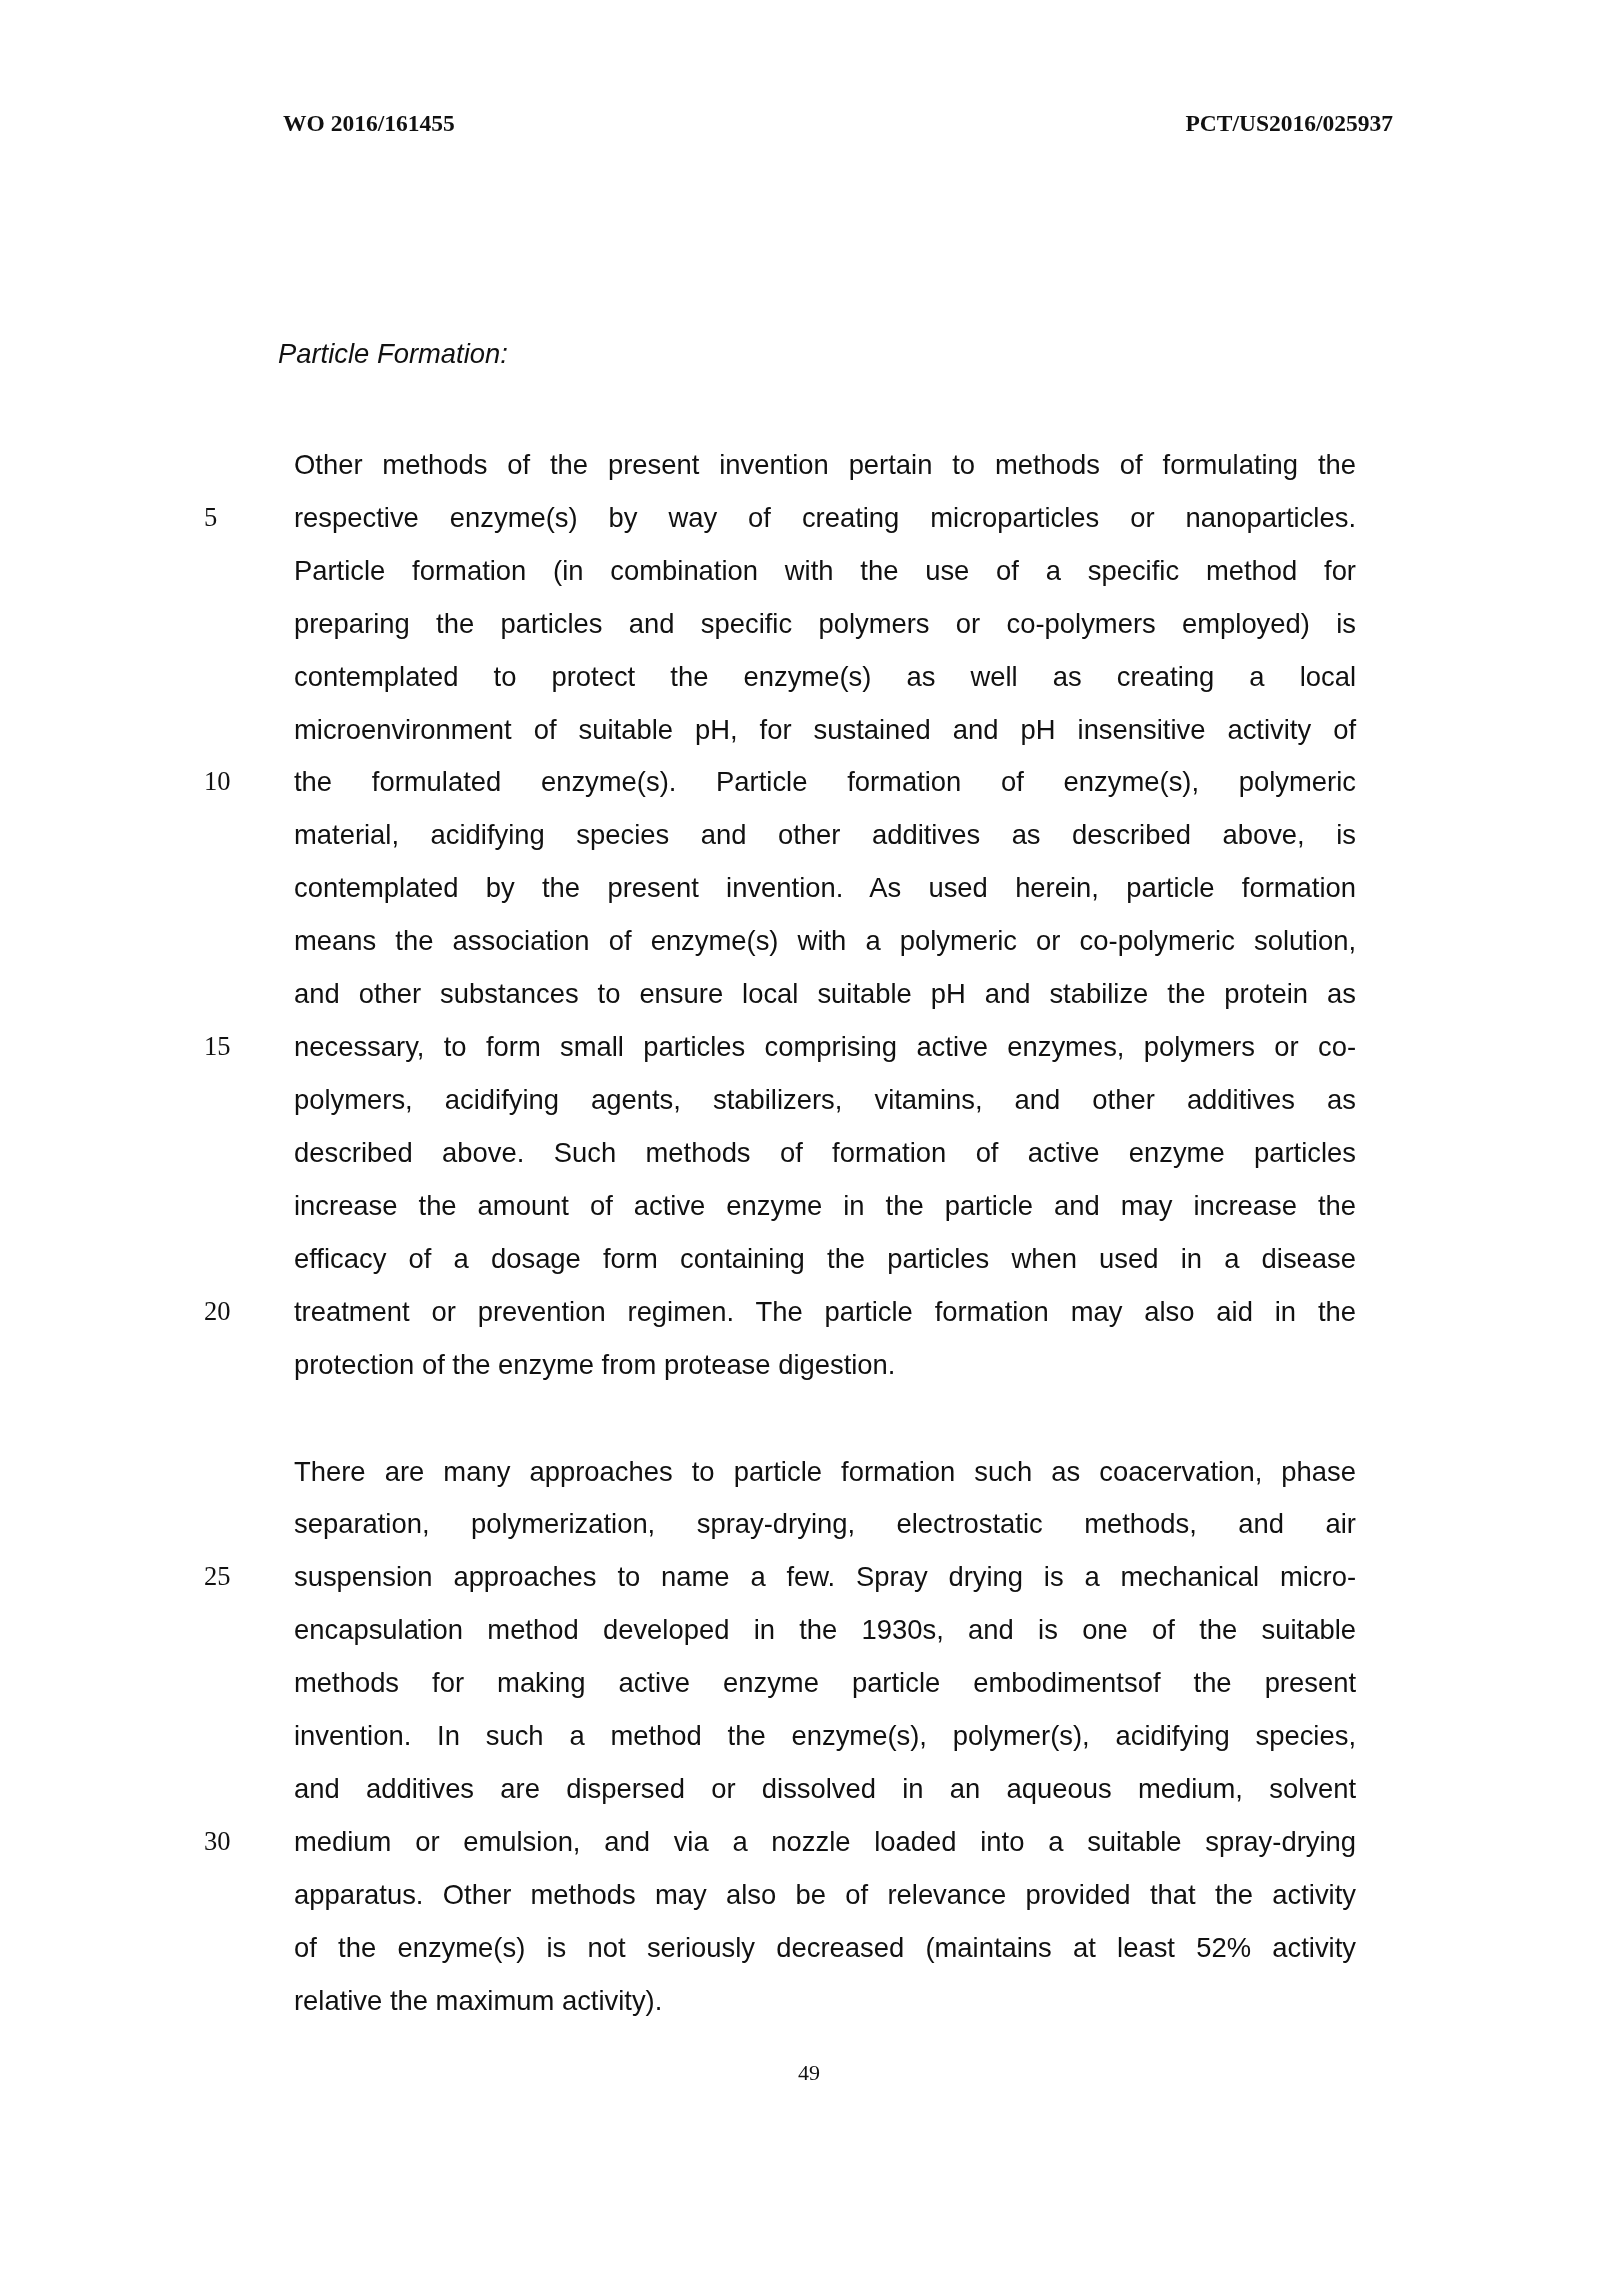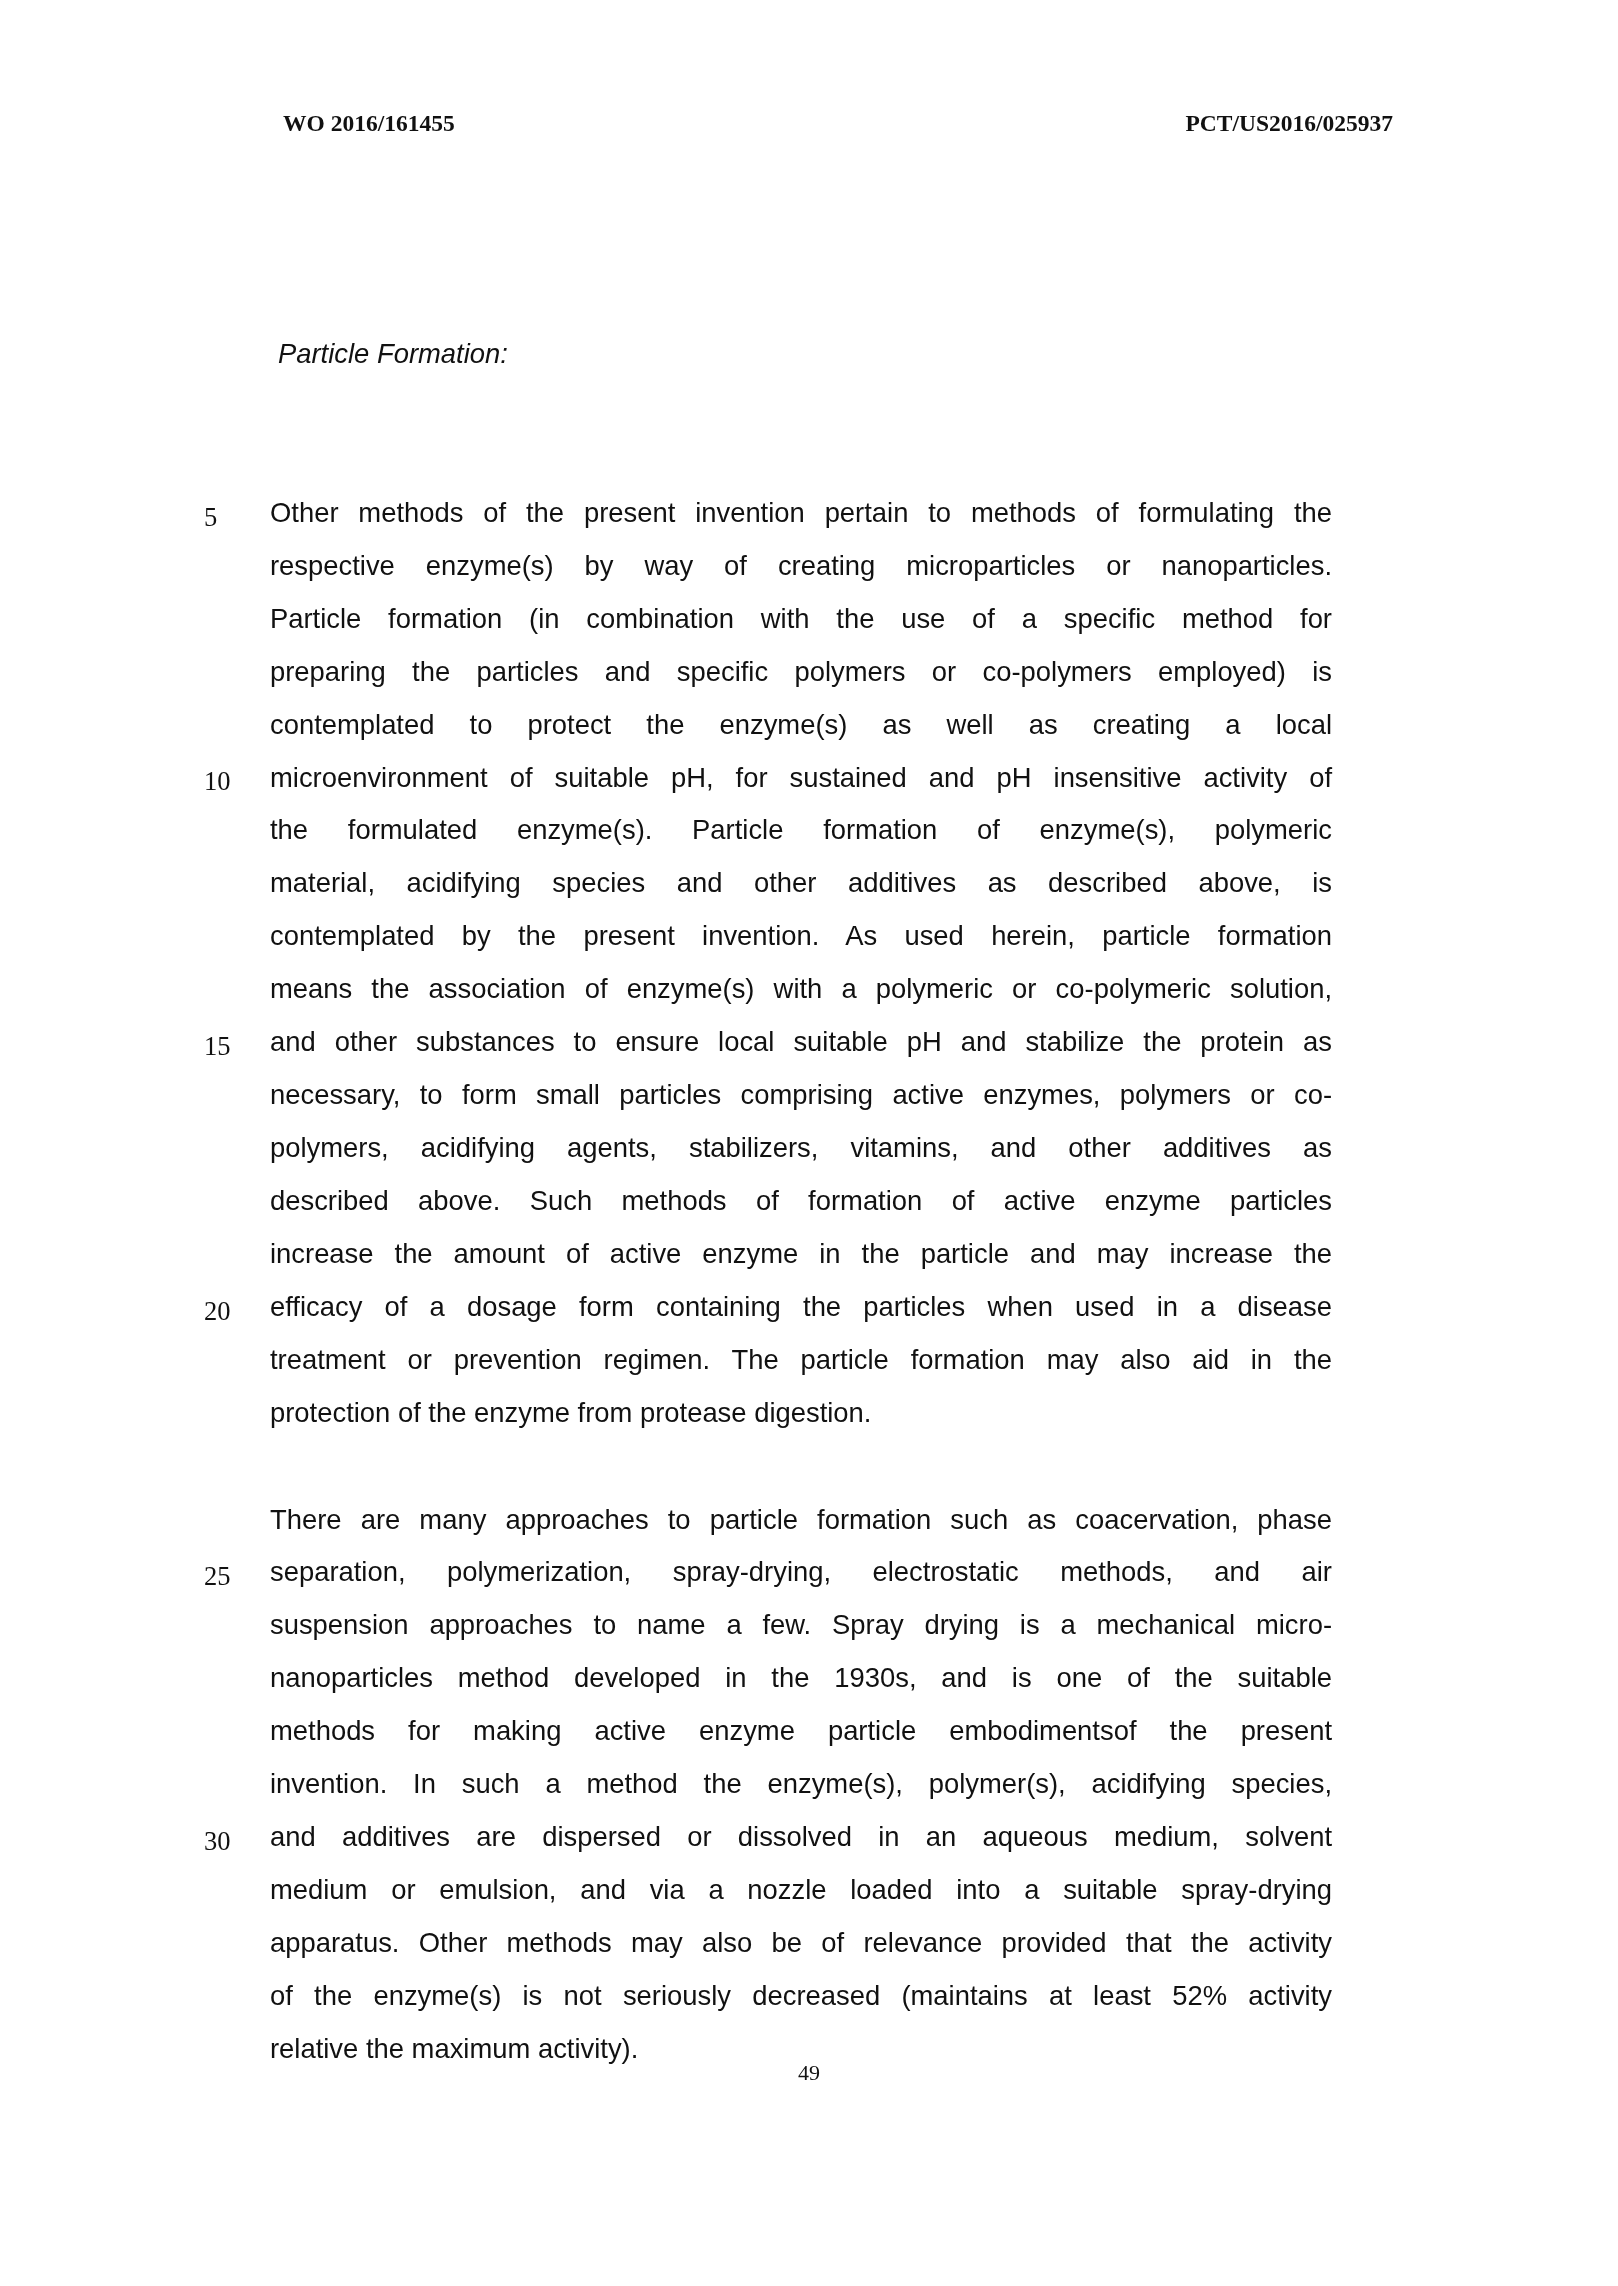--- a/index.html
+++ b/index.html
@@ -1,21 +1,21 @@
 <!DOCTYPE html>
 <html><head>
 <meta charset="utf-8">
 <style>
   html, body { margin:0; padding:0; background:#ffffff; }
   body { width:1618px; height:2287px; position:relative; overflow:hidden; color:#111; }
   .hdr { position:absolute; top:110px; font-family:"Liberation Serif", serif; font-weight:bold; font-size:23.5px; letter-spacing:0px; }
   #hdr-left { left:237px;margin-left:46px; }
   #hdr-right { right:225px; }
   .heading { position:absolute; left:278px; top:338px; font-family:"Liberation Sans", sans-serif; font-style:italic; font-size:27.4px;text-align:center; }
-  .line { position:absolute; left:270px; width:1062px; font-family:"Liberation Sans", sans-serif; font-size:27.4px; line-height:33px; height:33px; white-space:nowrap; text-align:justify; text-align-last:justify;margin-top:48px; }
+  .line { position:absolute; left:294px; width:1062px; font-family:"Liberation Sans", sans-serif; font-size:27.4px; line-height:33px; height:33px; white-space:nowrap; text-align:justify; text-align-last:justify; }
   .line.last { text-align-last:left; }
   .lnum { position:absolute; left:204px; font-family:"Liberation Serif", serif; font-size:26.5px; line-height:33px; height:33px; width:39px; }
   .pnum { position:absolute; left:0; width:1618px; text-align:center; top:2060px; font-family:"Liberation Serif", serif; font-size:22px; }
 </style>
 </head>
 <body>
 
 <div id="hdr-left" class="hdr">WO 2016/161455</div>
 <div id="hdr-right" class="hdr">PCT/US2016/025937</div>
 
@@ -39,21 +39,21 @@
   <div class="line" style="top:1189px">increase the amount of active enzyme in the particle and may increase the</div>
   <div class="line" style="top:1242px">efficacy of a dosage form containing the particles when used in a disease</div>
   <div class="line" style="top:1295px">treatment or prevention regimen.  The particle formation may also aid in the</div>
   <div class="line last" style="top:1348px">protection of the enzyme from protease digestion.</div>
 </div>
 
 <div>
   <div class="line" style="top:1455px">There are many approaches to particle formation such as coacervation, phase</div>
   <div class="line" style="top:1507px">separation, polymerization, spray-drying, electrostatic methods, and air</div>
   <div class="line" style="top:1560px">suspension approaches to name a few.  Spray drying is a mechanical micro-</div>
-  <div class="line" style="top:1613px">nanoparticles method developed in the 1930s, and is one of the suitable</div>
+  <div class="line" style="top:1613px">encapsulation method developed in the 1930s, and is one of the suitable</div>
   <div class="line" style="top:1666px">methods for making active enzyme particle embodimentsof the present</div>
   <div class="line" style="top:1719px">invention.  In such a method the enzyme(s), polymer(s), acidifying species,</div>
   <div class="line" style="top:1772px">and additives are dispersed or dissolved in an aqueous medium, solvent</div>
   <div class="line" style="top:1825px">medium or emulsion, and via a nozzle loaded into a suitable spray-drying</div>
   <div class="line" style="top:1878px">apparatus.  Other methods may also be of relevance provided that the activity</div>
   <div class="line" style="top:1931px">of the enzyme(s) is not seriously decreased (maintains at least 52% activity</div>
   <div class="line last" style="top:1984px">relative the maximum activity).</div>
 </div>
 
 <div class="lnum" style="top:501px">5</div>

